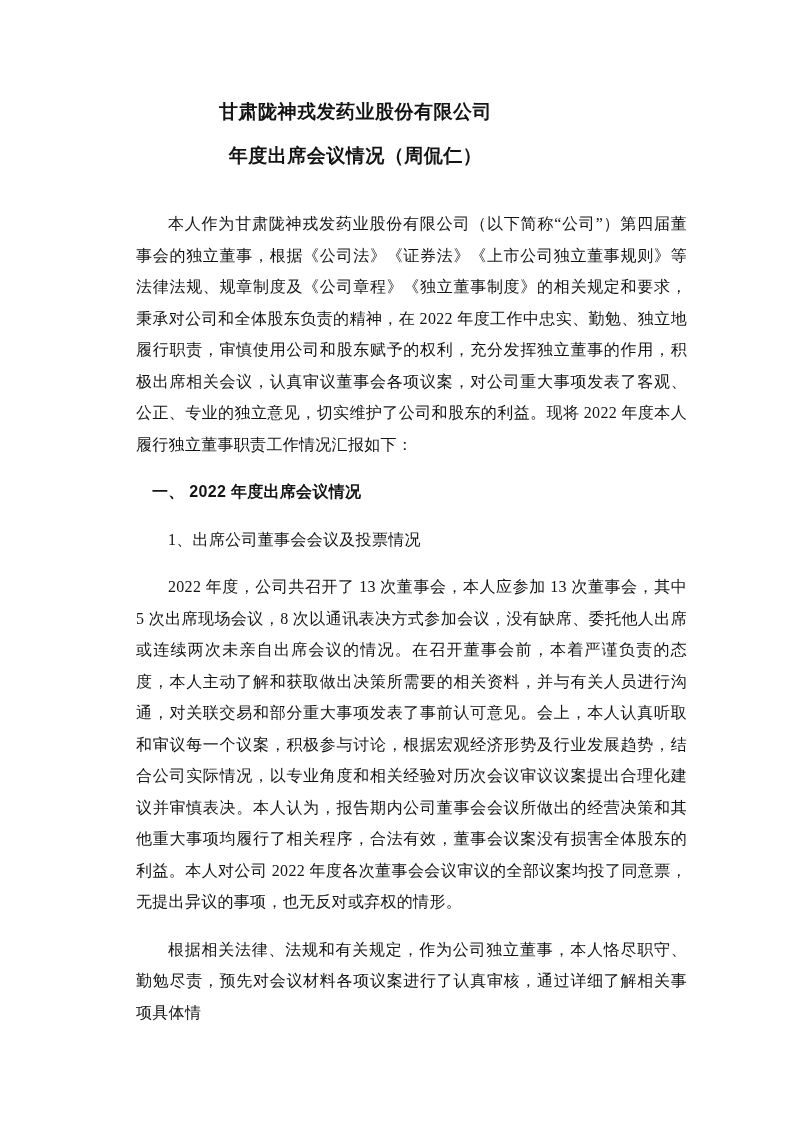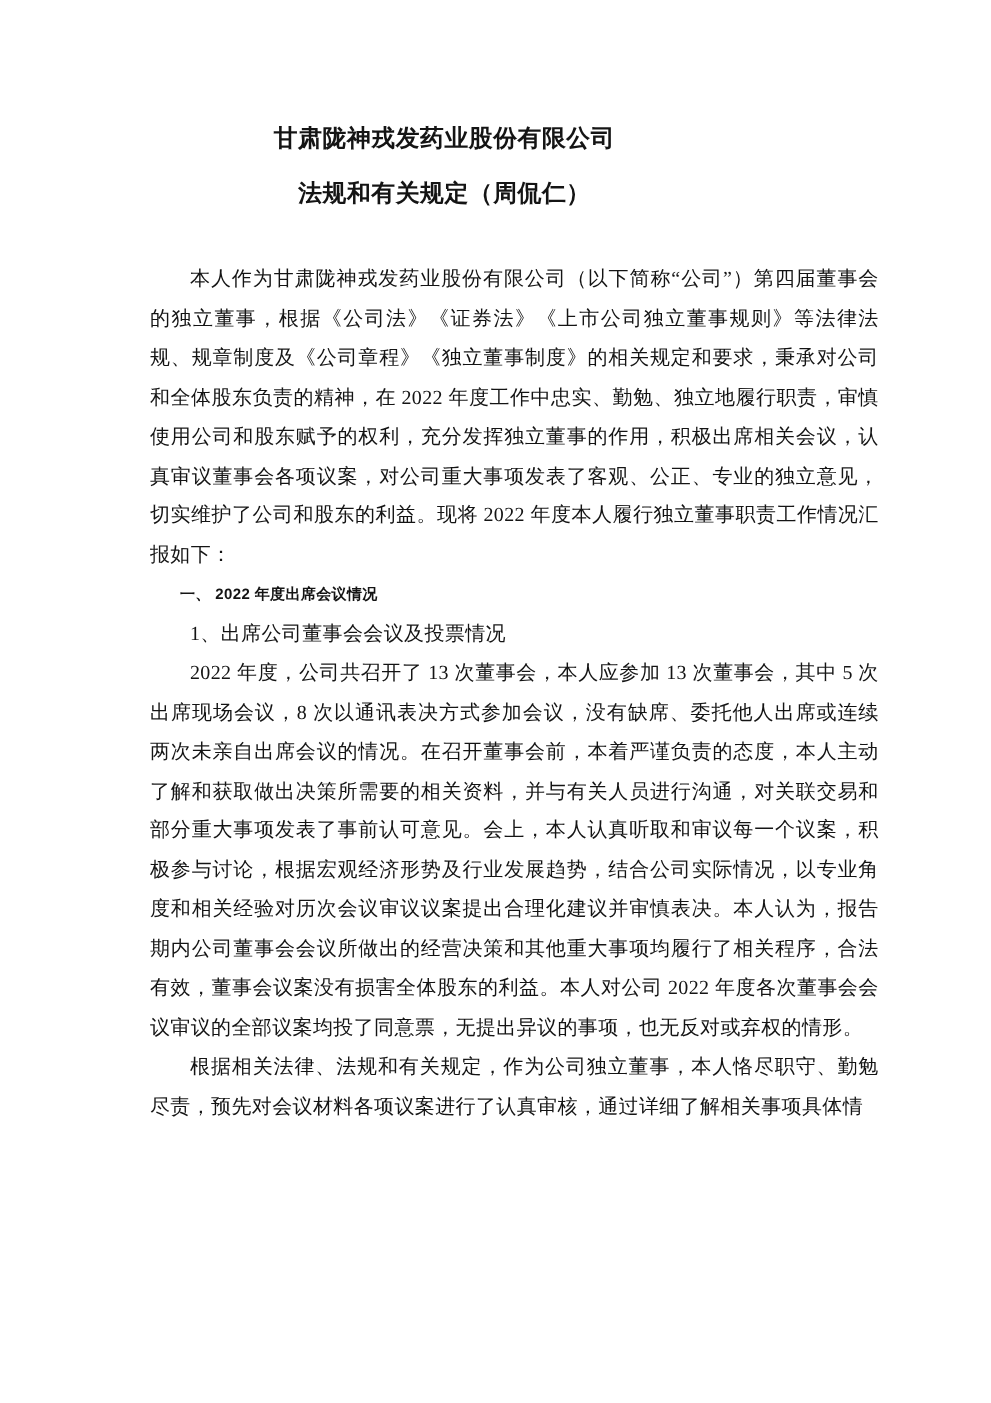--- a/index.html
+++ b/index.html
@@ -25,48 +25,48 @@
     font-size: 19px;
     font-weight: bold;
     line-height: 44px;
     letter-spacing: 0.5px;
   }
   .title-line {
     display: block;
     white-space: nowrap;
   }
   .para {
-    margin: 0;
+    margin: 16px;
     font-size: 16px;
     line-height: 31.5px;
     text-align: justify;
     text-indent: 2em;
     letter-spacing: 0.3px;
   }
   .heading {
     margin: 0;
-    font-size: 12px;
+    font-size: 16px;
     line-height: 31.5px;
     font-weight: bold;
     text-indent: 2em;
     font-family: "Liberation Sans", "DejaVu Sans", sans-serif;
     letter-spacing: 0.3px;
   }
   .para-deep {
     text-indent: 2.35em;
   }
 </style>
 </head>
 <body>
 
 <div class="page">
 
   <h1 class="doc-title">
     <span class="title-line">甘肃陇神戎发药业股份有限公司</span>
-    <span class="title-line">法规和有关规定（周侃仁）</span>
+    <span class="title-line">年度出席会议情况（周侃仁）</span>
   </h1>
 
   <p class="para">本人作为甘肃陇神戎发药业股份有限公司（以下简称“公司”）第四届董事会的独立董事，根据《公司法》《证券法》《上市公司独立董事规则》等法律法规、规章制度及《公司章程》《独立董事制度》的相关规定和要求，秉承对公司和全体股东负责的精神，在 2022 年度工作中忠实、勤勉、独立地履行职责，审慎使用公司和股东赋予的权利，充分发挥独立董事的作用，积极出席相关会议，认真审议董事会各项议案，对公司重大事项发表了客观、公正、专业的独立意见，切实维护了公司和股东的利益。现将 2022 年度本人履行独立董事职责工作情况汇报如下：</p>
 
   <h2 class="heading">一、 2022 年度出席会议情况</h2>
 
   <p class="para">1、出席公司董事会会议及投票情况</p>
 
   <p class="para">2022 年度，公司共召开了 13 次董事会，本人应参加 13 次董事会，其中 5 次出席现场会议，8 次以通讯表决方式参加会议，没有缺席、委托他人出席或连续两次未亲自出席会议的情况。在召开董事会前，本着严谨负责的态度，本人主动了解和获取做出决策所需要的相关资料，并与有关人员进行沟通，对关联交易和部分重大事项发表了事前认可意见。会上，本人认真听取和审议每一个议案，积极参与讨论，根据宏观经济形势及行业发展趋势，结合公司实际情况，以专业角度和相关经验对历次会议审议议案提出合理化建议并审慎表决。本人认为，报告期内公司董事会会议所做出的经营决策和其他重大事项均履行了相关程序，合法有效，董事会议案没有损害全体股东的利益。本人对公司 2022 年度各次董事会会议审议的全部议案均投了同意票，无提出异议的事项，也无反对或弃权的情形。</p>
 

